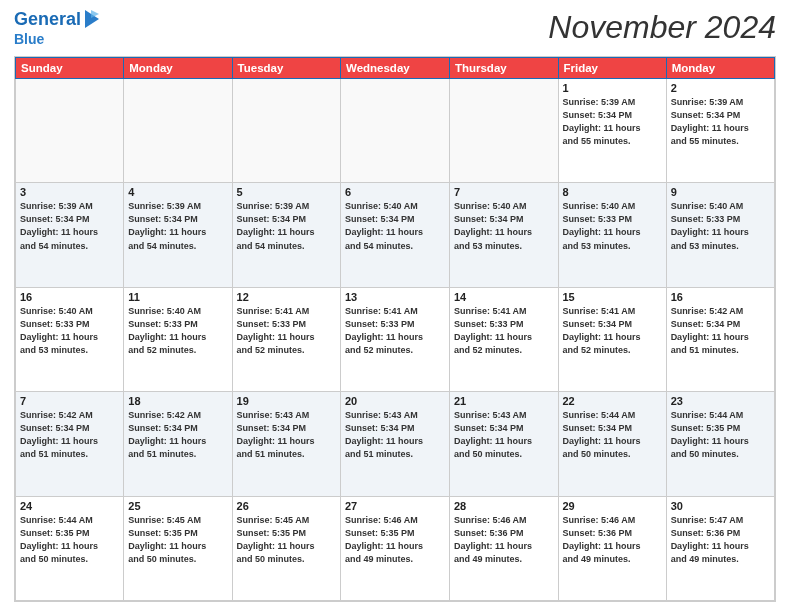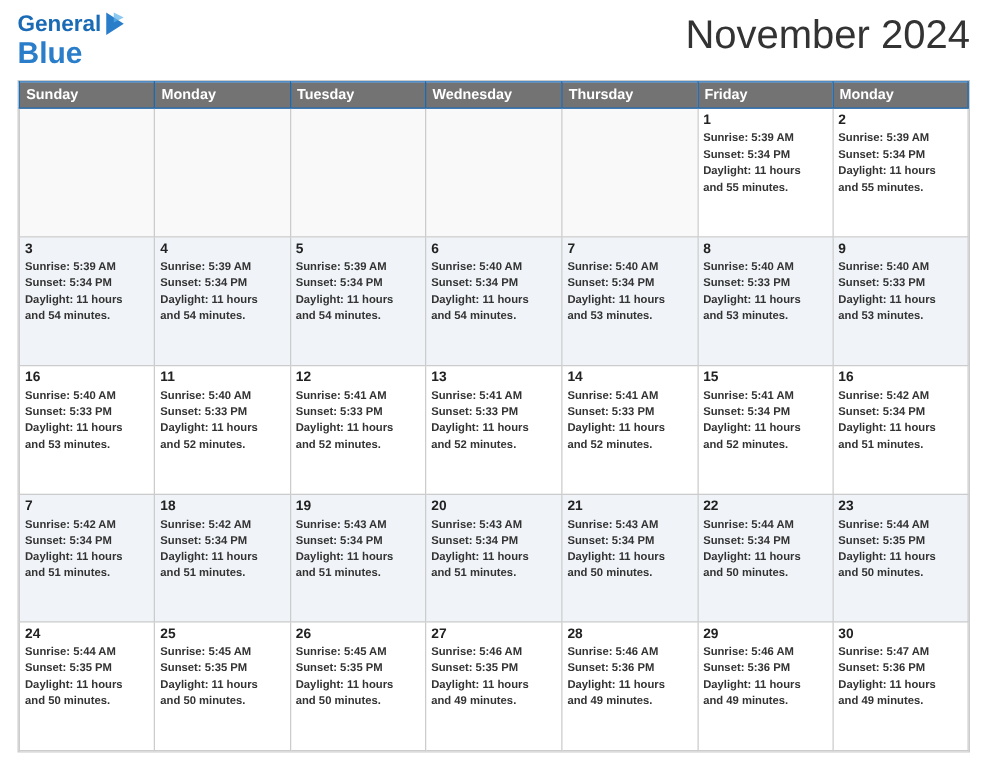--- a/index.html
+++ b/index.html
@@ -36,20 +36,21 @@
     }
     .logo-text span.blue { color: #1a6bb5; }
     .logo-icon {
       width: 18px;
       height: 22px;
       margin-left: 2px;
       margin-top: -2px;
     }
     .title-block {
       text-align: left;
+      font-style: italic;
     }
     .month-title {
       font-size: 32px;
       font-weight: normal;
       color: #333;
       line-height: 1.1;
     }
     .location {
       font-size: 14px;
       color: #555;
@@ -59,21 +60,21 @@
       border: 1px solid #ccc;
       border-collapse: collapse;
       width: 100%;
     }
     .calendar table {
       width: 100%;
       border-collapse: collapse;
       height: 100%;
     }
     .calendar thead th {
-      background: #737373;
+      background: #ef4444;
       color: #fff;
       font-size: 11.5px;
       font-weight: bold;
       padding: 4px 5px;
       border: 1px solid #1a6ab5;
       text-align: left;
     }
     .calendar tbody tr {
       height: 82px;
     }
@@ -118,21 +119,21 @@
       <div>
         <div style="display:flex;align-items:center;">
           <span class="logo-text">
             <span class="blue">General</span>
           </span>
           <svg class="logo-icon" viewBox="0 0 18 22" fill="none" xmlns="http://www.w3.org/2000/svg">
             <polygon points="2,2 16,11 2,20" fill="#2a7dc9"></polygon>
             <polygon points="8,2 16,6 8,10" fill="#5bb0e8" opacity="0.7"></polygon>
           </svg>
         </div>
-        <span class="logo-text" style="color:#2a7dc9;font-size:24px;font-weight:bold;">Blue</span>
+        <span class="logo-text" style="color:#2a7dc9;font-size:14px;font-weight:bold;">Blue</span>
       </div>
     </div>
     <div class="title-block">
       <div class="month-title">November 2024</div>
     </div>
   </div>
 
   <div class="calendar">
     <table>
       <thead>

